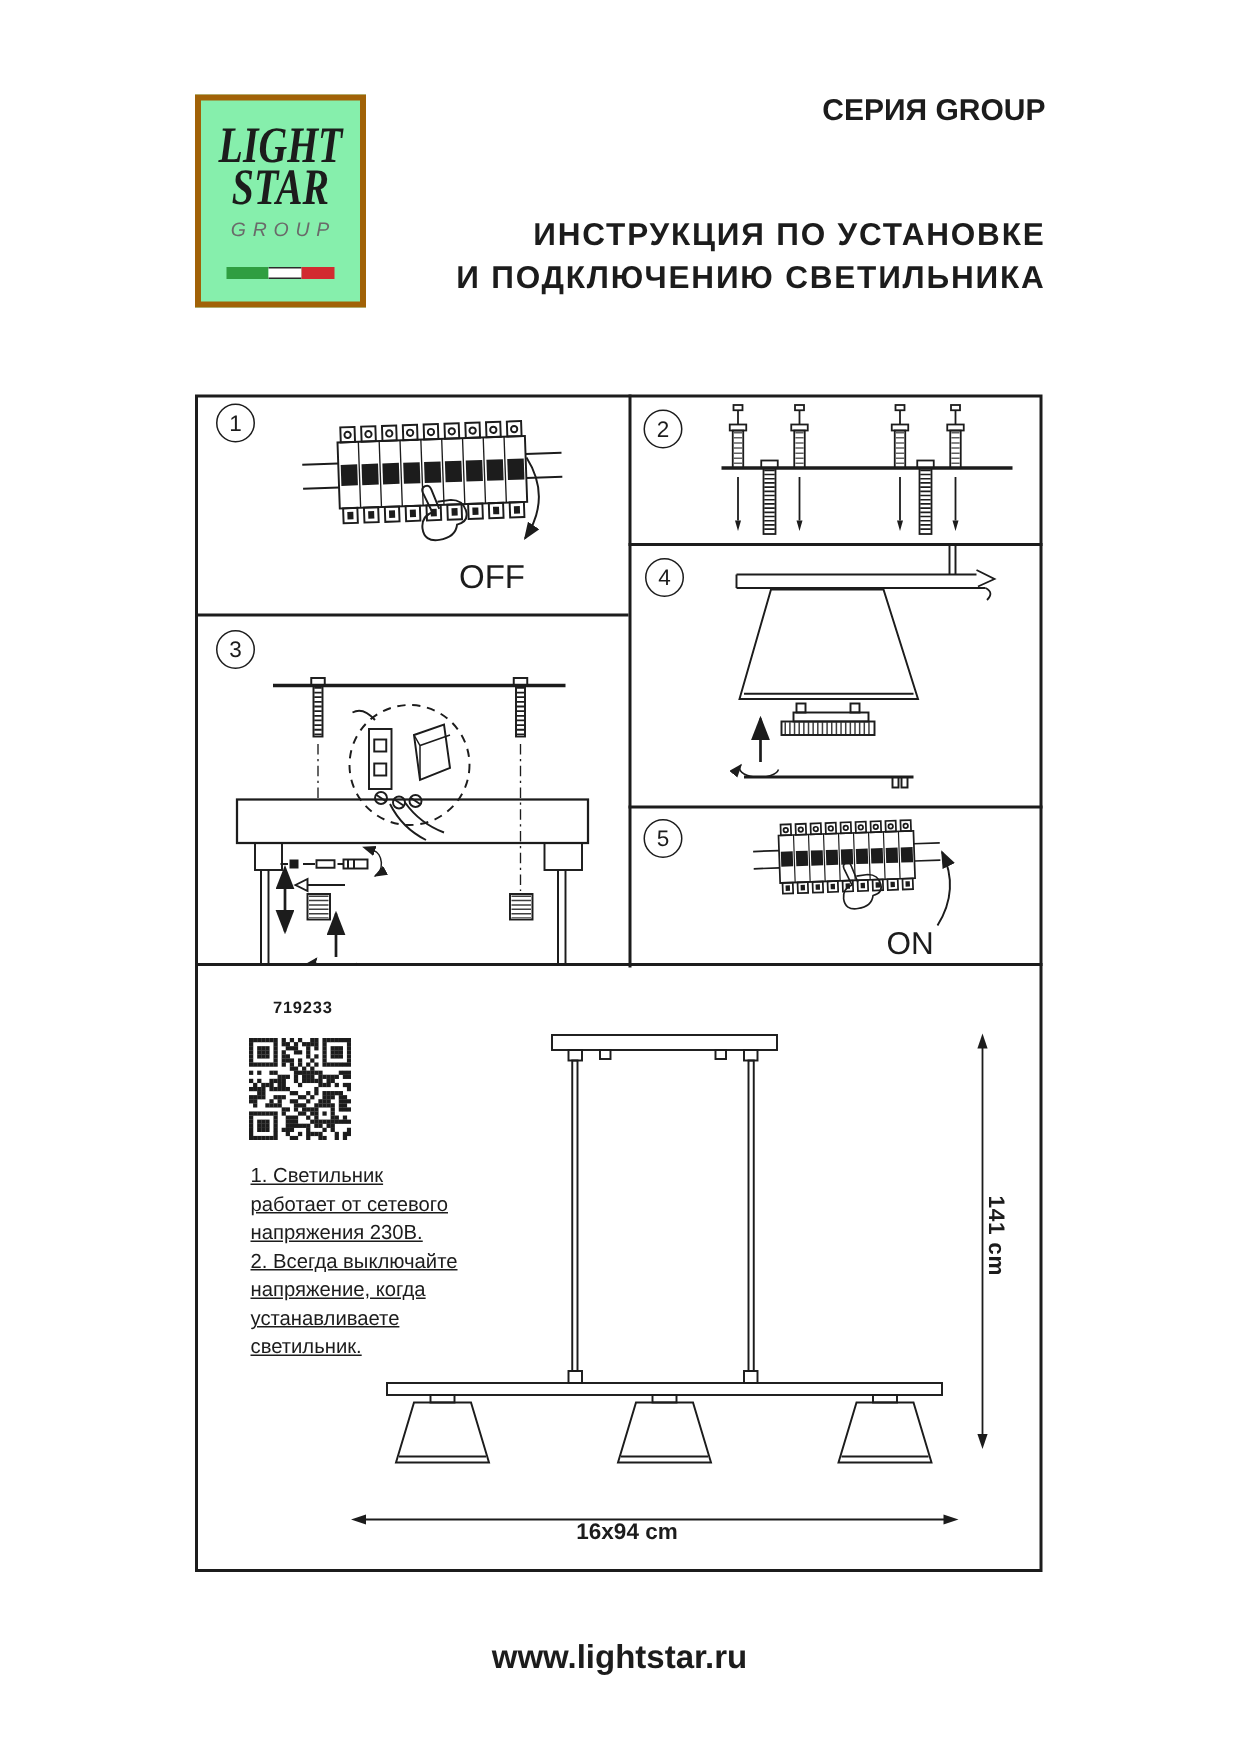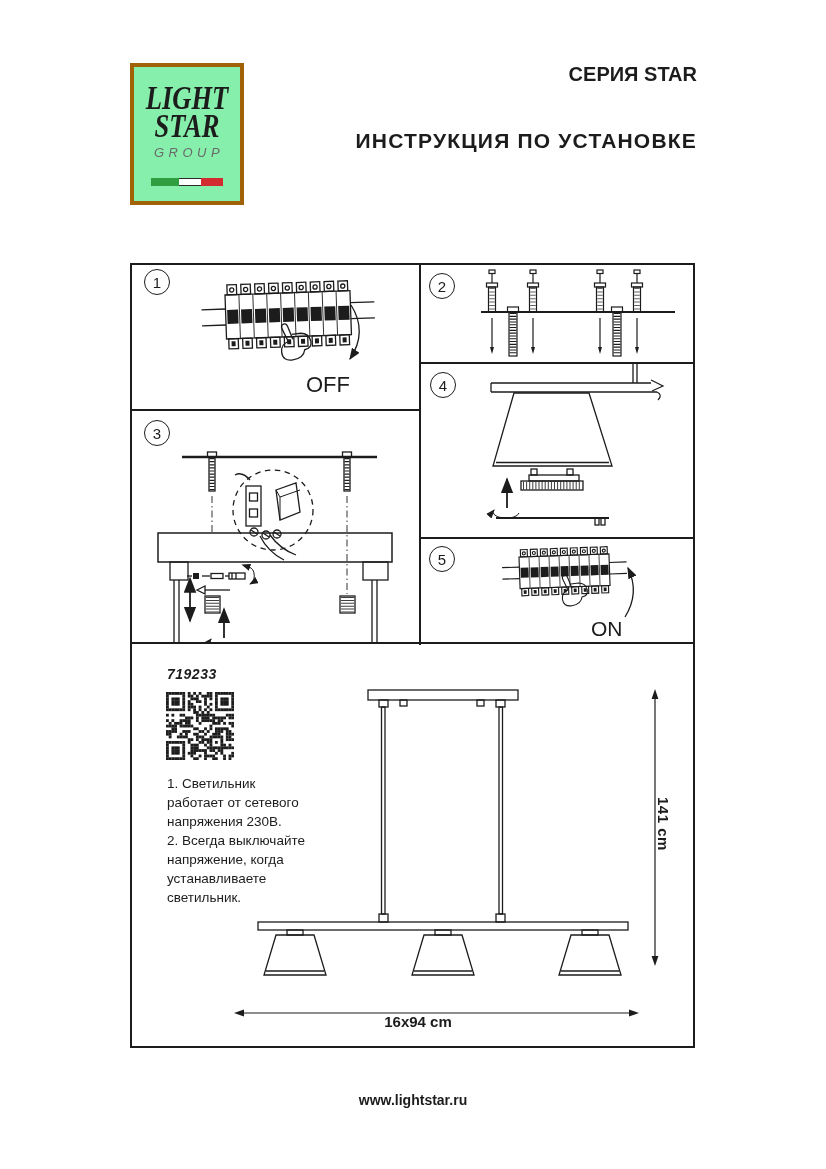--- a/index.html
+++ b/index.html
@@ -12,64 +12,65 @@
   .logo-word{display:block;font-family:"Liberation Serif",serif;font-weight:700;font-size:34px;line-height:28px;
              transform:scaleX(.78);transform-origin:50% 50%;letter-spacing:0;}
   .logo-group{display:block;margin-top:5px;font-size:13px;letter-spacing:4.5px;color:#6a6a6a;text-indent:4px;}
   .flag{position:absolute;left:17px;bottom:15px;width:72px;height:8px;display:flex;}
   .flag-g{flex:1.25;}
   .flag-w{flex:1;background:#fff;border-top:1.2px solid #2b2b2b;border-bottom:1.2px solid #2b2b2b;box-sizing:border-box;}
   .flag-r{flex:1;}
 
   
   .hdr-series{position:absolute;top:59px;right:129px;text-align:right;font-size:20px;font-weight:700;line-height:31px;}
-  .hdr-title{position:absolute;top:126px;right:129px;text-align:right;font-size:21px;font-weight:700;line-height:29px;letter-spacing:1.2px;}
+  .hdr-title{position:absolute;top:142px;right:129px;text-align:right;font-size:21px;font-weight:700;line-height:29px;letter-spacing:1.2px;}
 
   
   .frame{position:absolute;left:130px;top:263px;width:565px;height:785px;border:2px solid #1c1c1c;box-sizing:border-box;}
   .dv{position:absolute;background:#1c1c1c;}
 
   .step-circle{position:absolute;width:26px;height:26px;border:1.5px solid #1c1c1c;border-radius:50%;
                display:flex;align-items:center;justify-content:center;font-size:15px;background:#fff;box-sizing:border-box;}
 
   svg.draw{position:absolute;}
   svg.draw text{stroke:none;fill:#1c1c1c;font-family:"Liberation Sans",sans-serif;}
 
-  .code{position:absolute;left:167px;top:666px;font-size:14px;font-weight:700;letter-spacing:.5px;font-style:italic;}
+  .code{position:absolute;left:182px;top:666px;font-size:11px;font-weight:700;letter-spacing:.5px;}
   .qr{position:absolute;left:166px;top:692px;width:68px;height:68px;}
-  .notes{position:absolute;left:167px;top:774px;width:170px;font-size:13.5px;line-height:19px;white-space:pre-line;}
+  .notes{position:absolute;left:167px;top:774px;width:170px;font-size:13.5px;line-height:19px;white-space:pre-line;text-decoration:underline;}
 
   .dim-h{position:absolute;left:333px;top:1013px;width:170px;text-align:center;font-size:15px;font-weight:700;}
   .dim-v{position:absolute;left:655px;top:797px;writing-mode:vertical-rl;font-size:15px;font-weight:700;letter-spacing:.5px;}
 
-  .footer{position:absolute;left:0;top:1092px;width:826px;text-align:center;font-size:14px;font-weight:700;}
+  .footer{position:absolute;left:0;top:1092px;width:826px;text-align:center;font-size:22px;font-weight:700;}
 </style>
 </head>
 <body>
 
 <div class="page">
 
   <div class="logo-box">
     <div class="logo-text">
       <span class="logo-word">LIGHT</span>
       <span class="logo-word">STAR</span>
       <span class="logo-group" style="color: rgb(106, 106, 106);">GROUP</span>
     </div>
     <div class="flag">
       <div class="flag-g" style="background: rgb(47, 158, 65);"></div>
       <div class="flag-w"></div>
       <div class="flag-r" style="background: rgb(210, 43, 48);"></div>
     </div>
   </div>
 
   <div class="hdr-series">
-    <div>СЕРИЯ STAR</div>
+    <div>СЕРИЯ GROUP</div>
   </div>
   <div class="hdr-title">
     <div>ИНСТРУКЦИЯ ПО УСТАНОВКЕ</div>
+    <div>И ПОДКЛЮЧЕНИЮ СВЕТИЛЬНИКА</div>
   </div>
 
   <div class="frame"></div>
   <div class="dv" style="left:419px;top:263px;width:2px;height:382px;"></div>
   <div class="dv" style="left:130px;top:409px;width:289px;height:2px;"></div>
   <div class="dv" style="left:419px;top:362px;width:276px;height:2px;"></div>
   <div class="dv" style="left:419px;top:537px;width:276px;height:2px;"></div>
   <div class="dv" style="left:130px;top:642px;width:565px;height:2px;"></div>
 
   <div class="step-circle" style="left:144px;top:269px;">

